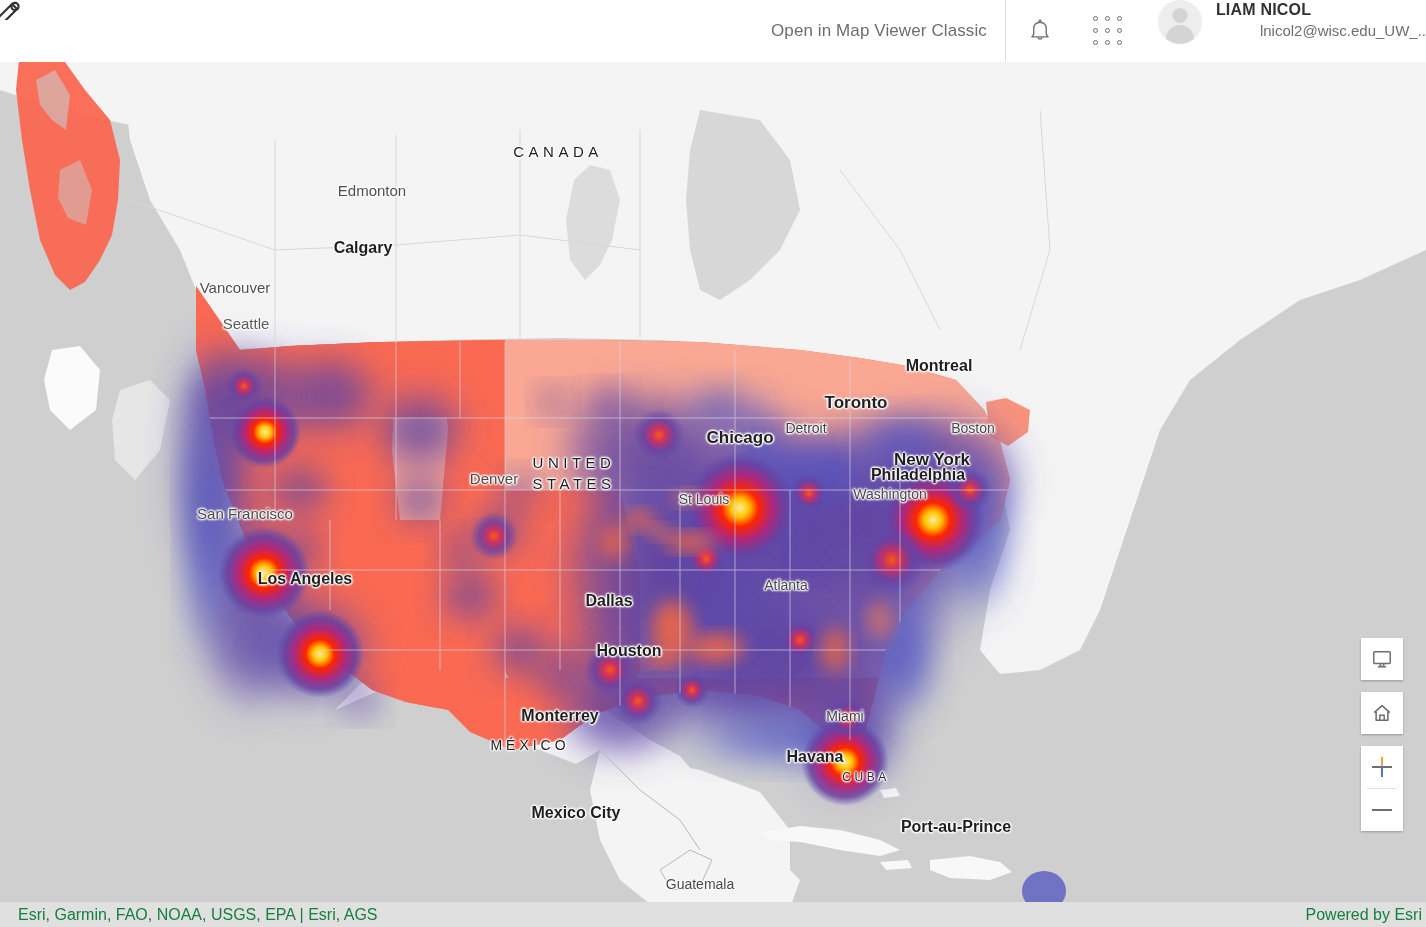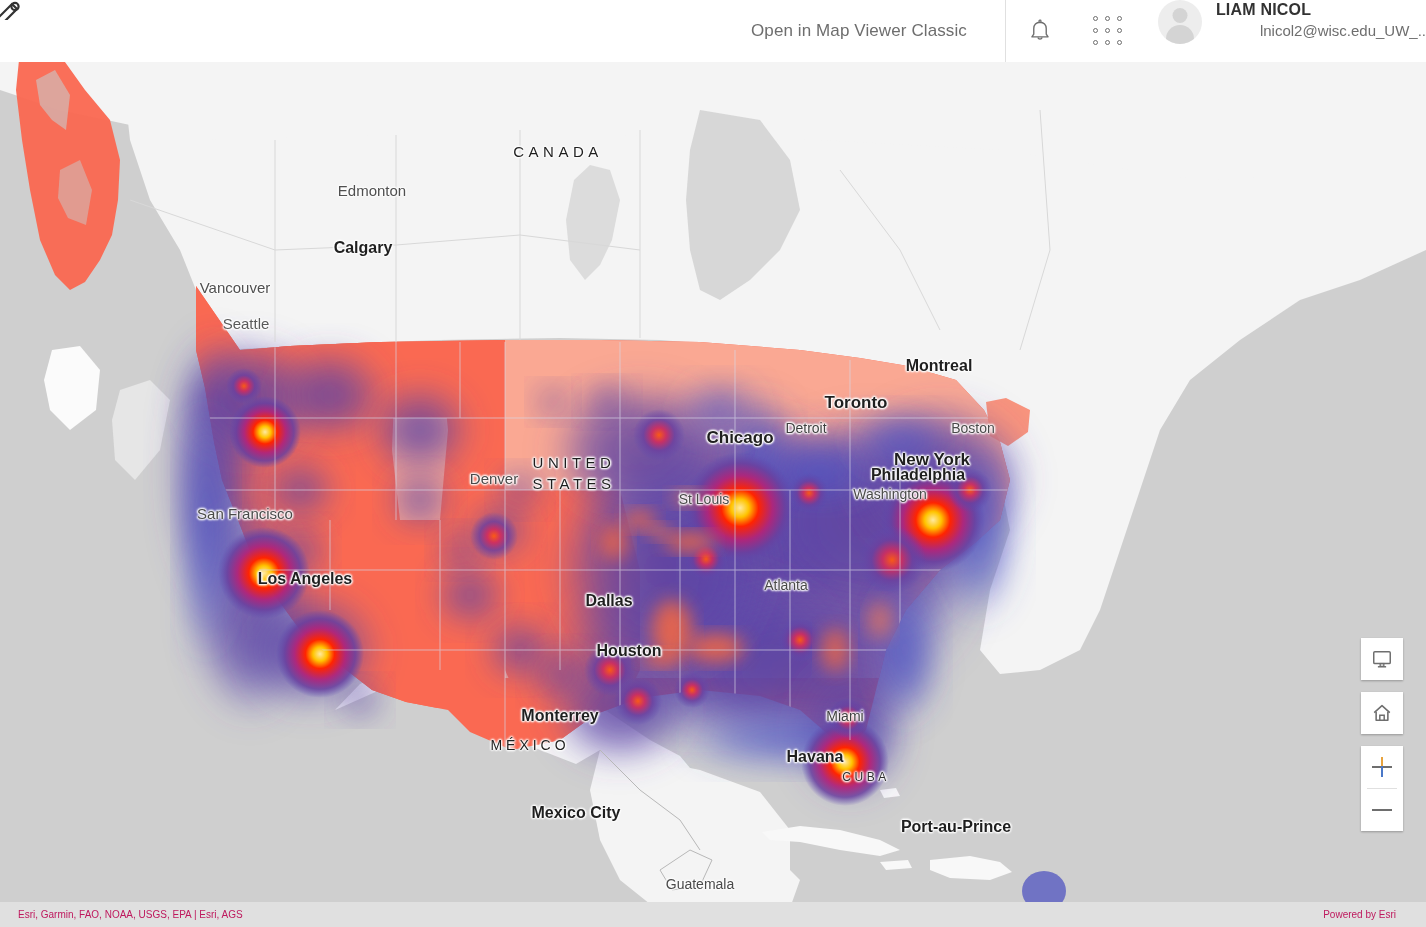--- a/index.html
+++ b/index.html
@@ -20,21 +20,21 @@
   }
   .edit-pencil {
     position: absolute; left: -4px; top: -6px;
     width: 26px; height: 26px;
   }
   .header-spacer { flex: 1; }
   .map-viewer-link {
     font-size: 17px; color: #6e6e6e;
     letter-spacing: .1px;
     white-space: nowrap;
-    margin-right: 38px;
+    margin-right: 18px;
     cursor: pointer;
   }
   .header-divider {
     width: 1px; height: 62px; background: #e0e0e0;
   }
   .hdr-icon-btn {
     width: 68px; height: 62px;
     display: flex; align-items: center; justify-content: center;
     cursor: pointer;
   }
@@ -115,25 +115,25 @@
   .zoom-in-inner .bar-v2 { position:absolute; left:9px; top:0; width:2px; height:9px; background:#e8a33d; }
   .zoom-out-inner { width: 20px; height: 2px; background: #6e6e6e; }
 
   
   .footer {
     position: absolute; left: 0; bottom: 0;
     width: 1426px; height: 25px;
     background: #e0e0e0;
     display: flex; align-items: center;
     z-index: 35;
-    font-size: 10px; color: #be185d;
+    font-size: 16px; color: #15803d;
   }
   .attribution { padding-left: 18px; white-space: nowrap; }
   .footer-sp { flex: 1; }
-  .powered { padding-right: 30px; white-space: nowrap; }
+  .powered { padding-right: 4px; white-space: nowrap; }
 
   
   .lbl { font-family: "Liberation Sans", sans-serif; }
 </style>
 </head>
 <body>
 
 <div class="header">
 
   <svg class="edit-pencil" viewBox="0 0 26 26" xmlns="http://www.w3.org/2000/svg">

